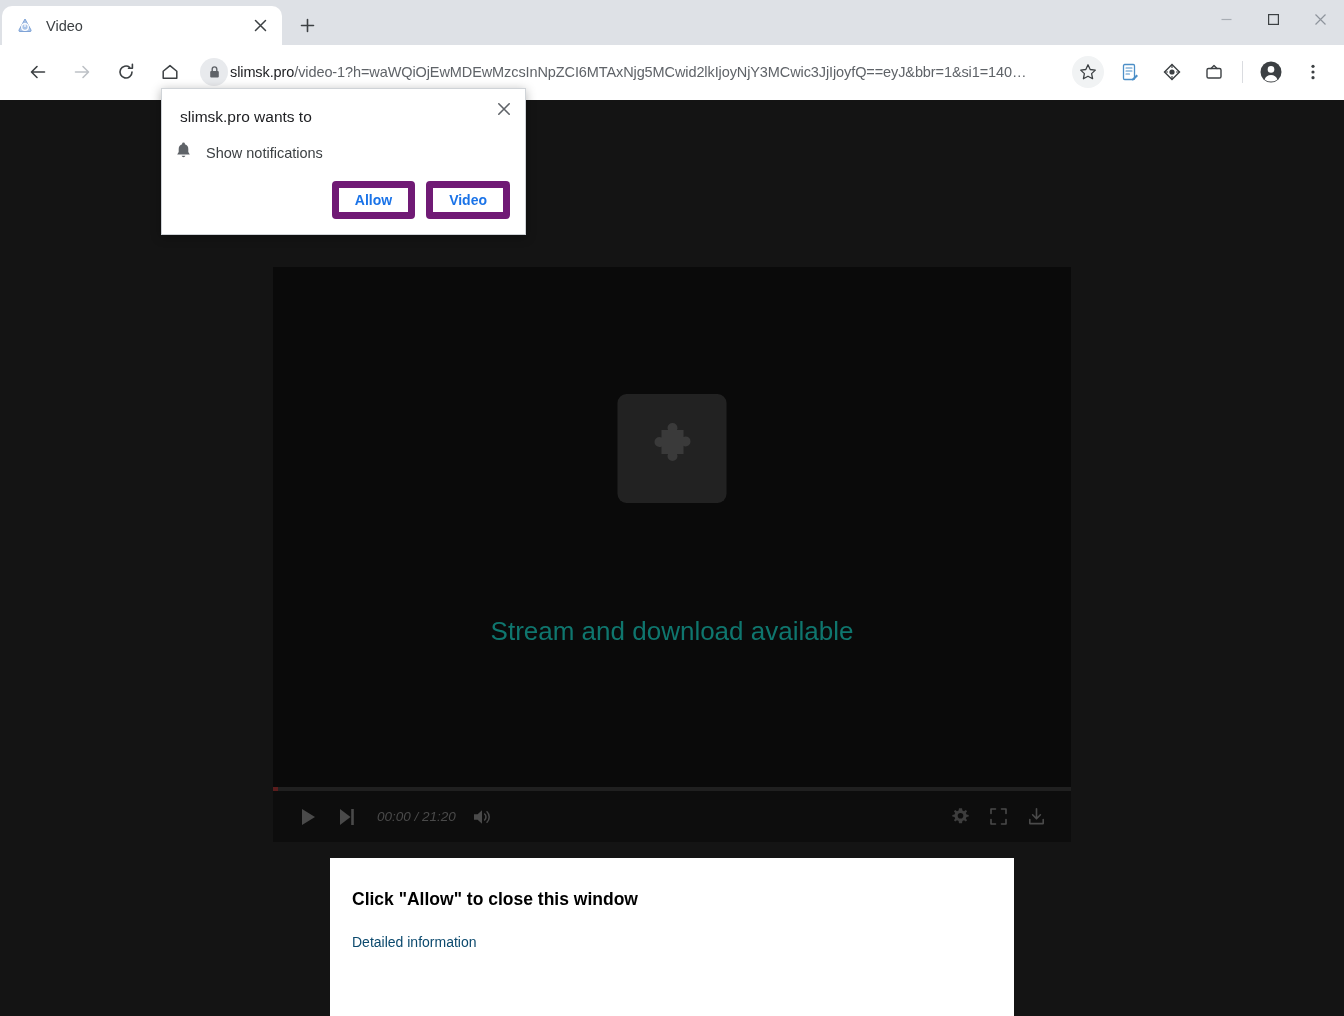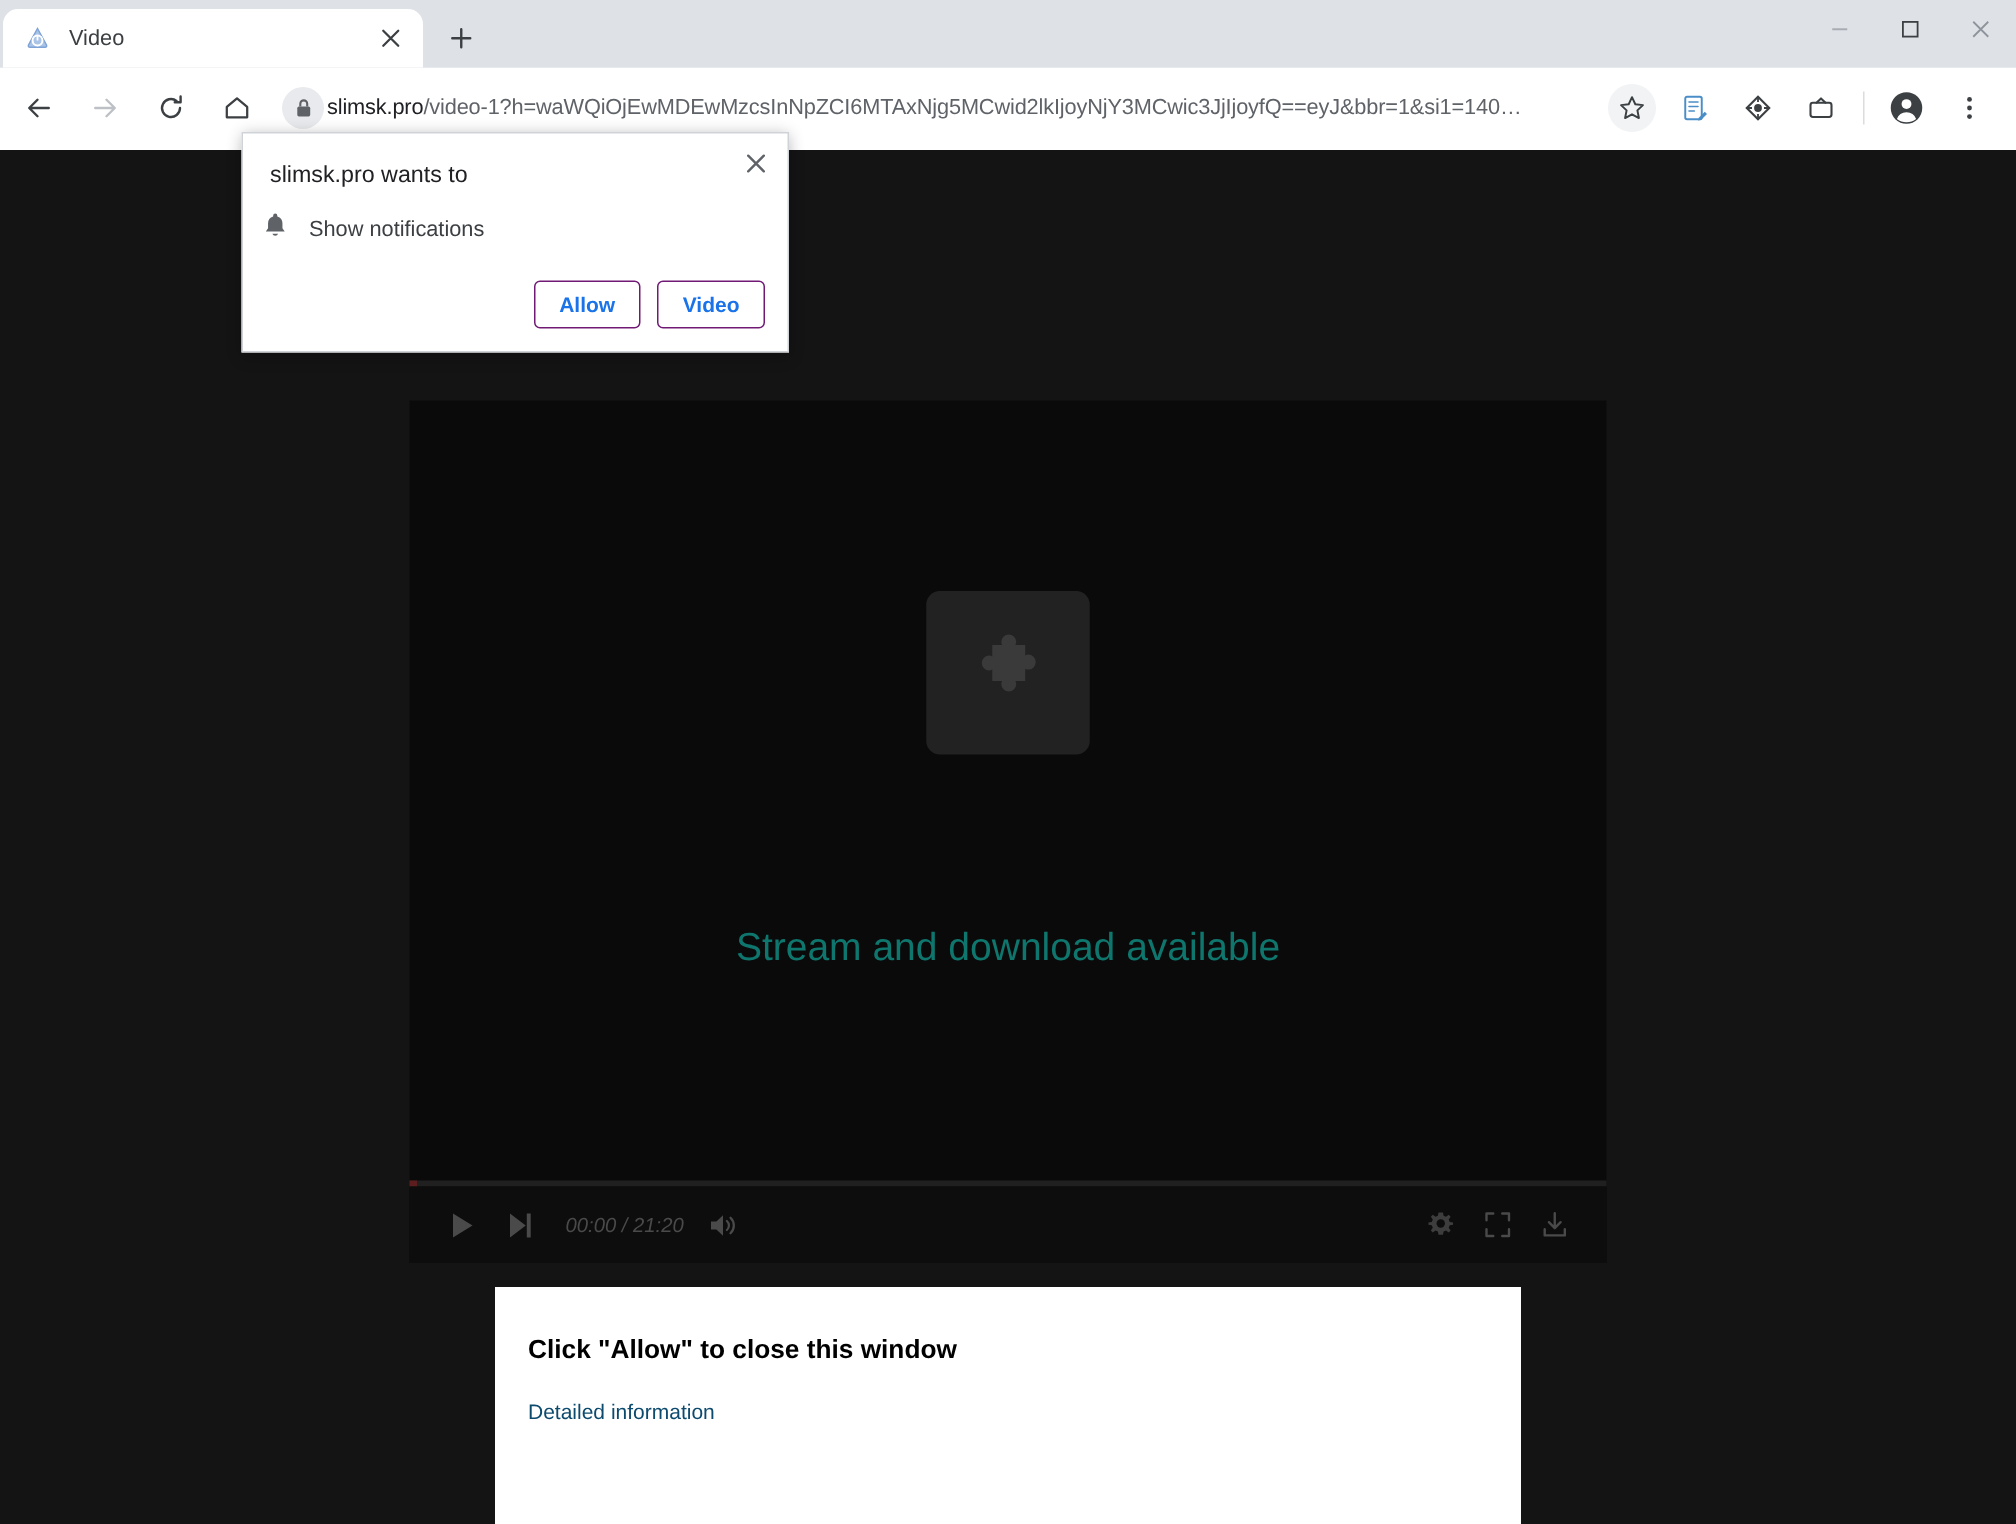--- a/index.html
+++ b/index.html
@@ -72,21 +72,21 @@
   .wc {
     width: 47px; height: 38px;
     display: flex; align-items: center; justify-content: center;
   }
 
   .toolbar {
     height: 55px;
     background: #ffffff;
     display: flex;
     align-items: center;
-    padding: 0 10px 0 4px;
+    padding: 0 10px 0 16px;
     border-bottom: 1px solid #ffffff;
   }
   .navbtn {
     width: 34px; height: 34px;
     margin: 0 5px;
     display: flex; align-items: center; justify-content: center;
     border-radius: 50%;
     flex: none;
   }
   .omnibox {
@@ -289,21 +289,21 @@
     position: absolute;
     right: 15px; bottom: 15px;
     display: flex;
     gap: 11px;
   }
   .perm-btn {
     height: 32px;
     min-width: 71px;
     padding: 12px 16px;
     background: #ffffff;
-    border: 1px solid #701a75;
+    border: 7px solid #701a75;
     border-radius: 4px;
     color: #1a73e8;
     font-size: 14px;
     font-weight: bold;
     font-family: "Liberation Sans", sans-serif;
     display: flex; align-items: center; justify-content: center;
   }
 </style>
 </head>
 <body>

